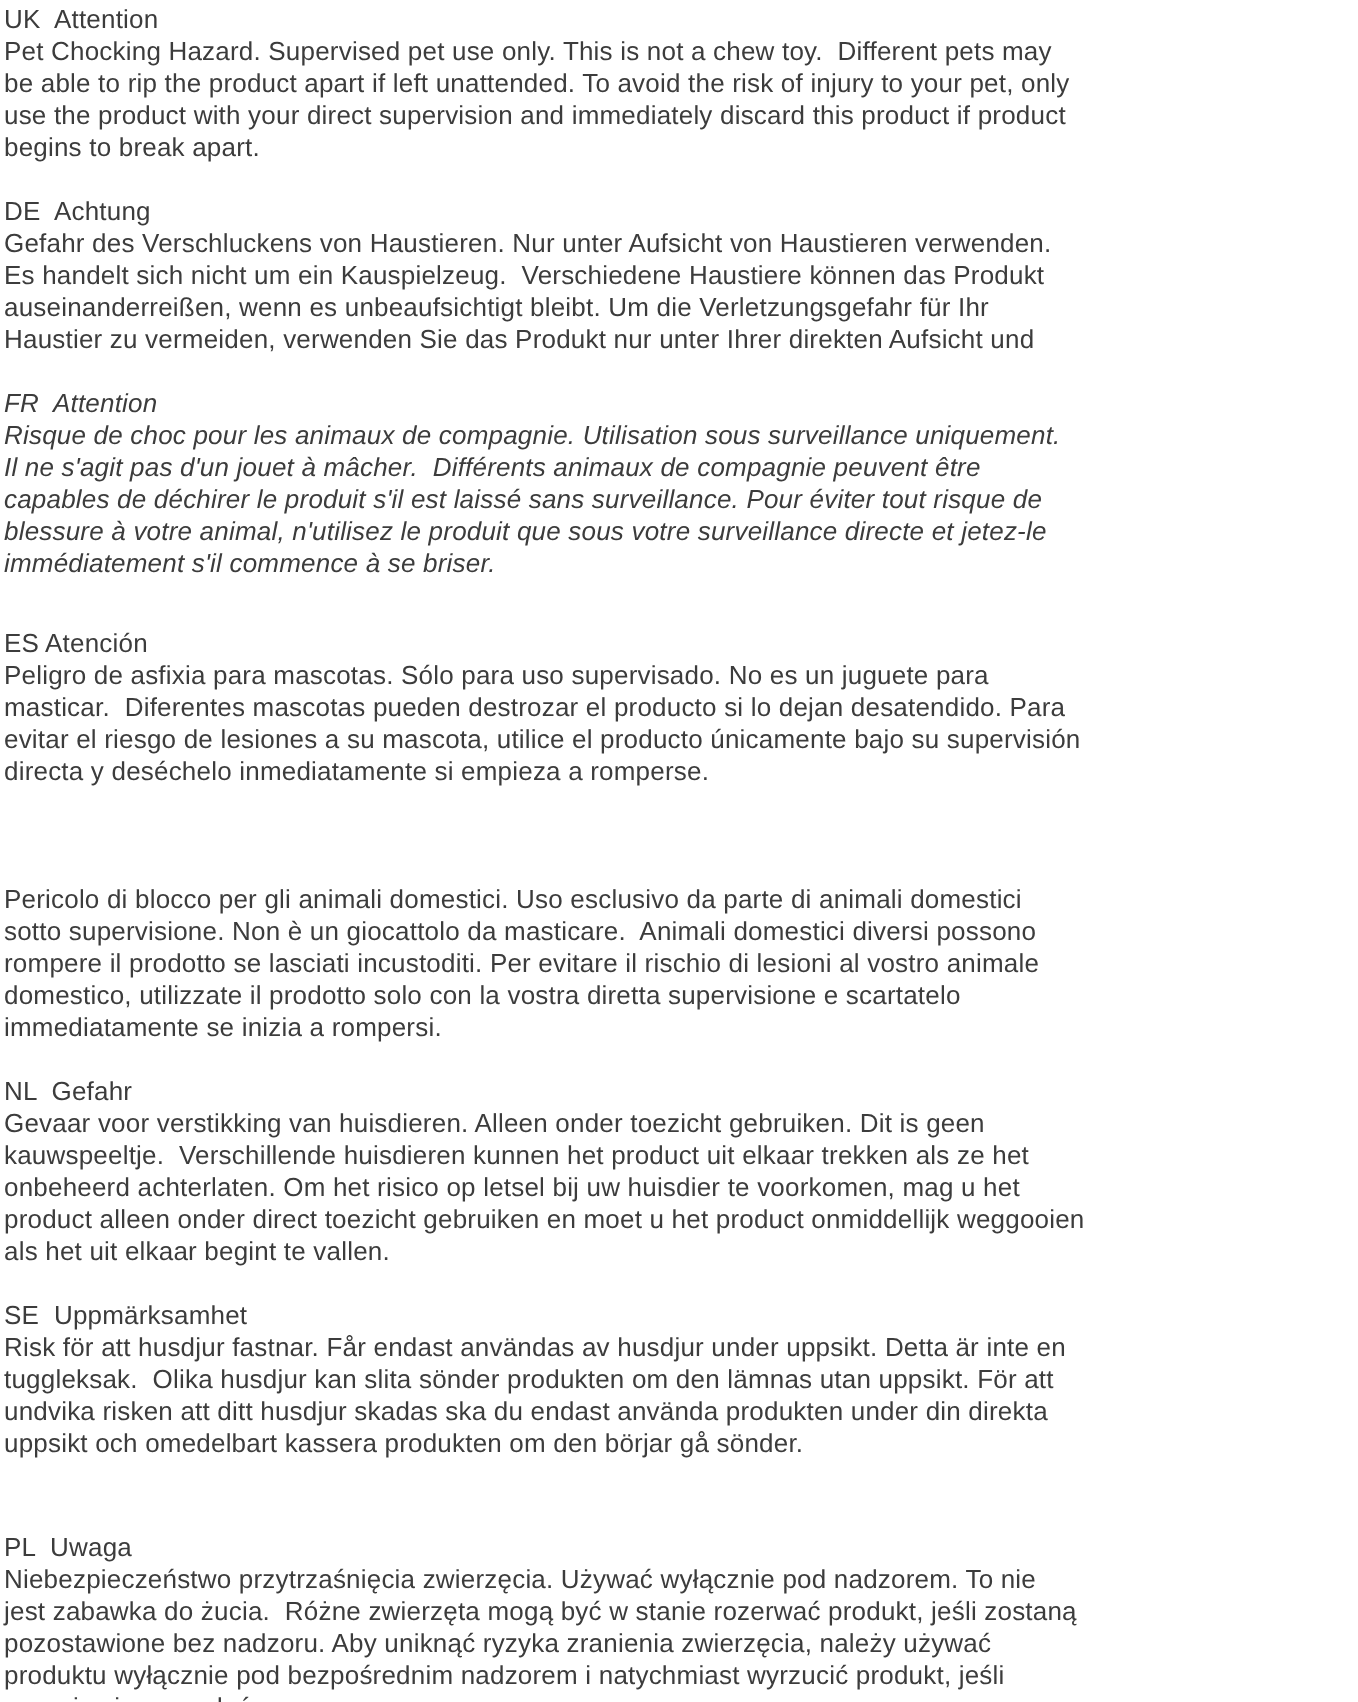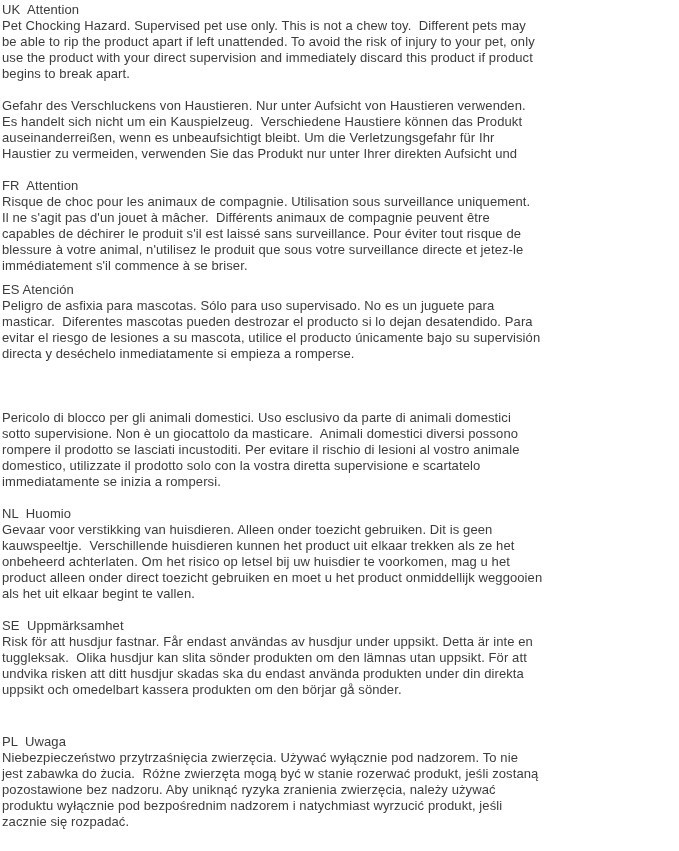--- a/index.html
+++ b/index.html
@@ -15,21 +15,21 @@
   }
   .doc {
     padding: 2px 0 0 2px;
     color: #3c3c3c;
     font-size: 15px;
     line-height: 16px;
   }
   .warning-section {
     margin: 0 0 16px 0;
   }
-  .warning-section.s-fr { margin-bottom: 8px; }
+  .warning-section.s-fr { margin-bottom: 24px; font-style: italic; }
   .warning-section.s-es { margin-bottom: 48px; }
   .warning-section.s-se { margin-bottom: 36px; }
   .warning-section.s-pl { margin-bottom: 0; }
   .section-heading, .section-body {
     margin: 0;
     padding: 0;
     font-size: 13px;
     font-weight: normal;
     line-height: 16px;
     white-space: pre;
@@ -43,20 +43,21 @@
 
   <section class="warning-section s-uk">
     <h2 class="section-heading">UK  Attention</h2>
     <p class="section-body">Pet Chocking Hazard. Supervised pet use only. This is not a chew toy.  Different pets may
 be able to rip the product apart if left unattended. To avoid the risk of injury to your pet, only
 use the product with your direct supervision and immediately discard this product if product
 begins to break apart.</p>
   </section>
 
   <section class="warning-section s-de">
+    <h2 class="section-heading">DE  Achtung</h2>
     <p class="section-body">Gefahr des Verschluckens von Haustieren. Nur unter Aufsicht von Haustieren verwenden.
 Es handelt sich nicht um ein Kauspielzeug.  Verschiedene Haustiere können das Produkt
 auseinanderreißen, wenn es unbeaufsichtigt bleibt. Um die Verletzungsgefahr für Ihr
 Haustier zu vermeiden, verwenden Sie das Produkt nur unter Ihrer direkten Aufsicht und</p>
   </section>
 
   <section class="warning-section s-fr">
     <h2 class="section-heading">FR  Attention</h2>
     <p class="section-body">Risque de choc pour les animaux de compagnie. Utilisation sous surveillance uniquement.
 Il ne s'agit pas d'un jouet à mâcher.  Différents animaux de compagnie peuvent être
@@ -75,21 +76,21 @@
 
   <section class="warning-section s-it">
     <p class="section-body">Pericolo di blocco per gli animali domestici. Uso esclusivo da parte di animali domestici
 sotto supervisione. Non è un giocattolo da masticare.  Animali domestici diversi possono
 rompere il prodotto se lasciati incustoditi. Per evitare il rischio di lesioni al vostro animale
 domestico, utilizzate il prodotto solo con la vostra diretta supervisione e scartatelo
 immediatamente se inizia a rompersi.</p>
   </section>
 
   <section class="warning-section s-nl">
-    <h2 class="section-heading">NL  Huomio</h2>
+    <h2 class="section-heading">NL  Gefahr</h2>
     <p class="section-body">Gevaar voor verstikking van huisdieren. Alleen onder toezicht gebruiken. Dit is geen
 kauwspeeltje.  Verschillende huisdieren kunnen het product uit elkaar trekken als ze het
 onbeheerd achterlaten. Om het risico op letsel bij uw huisdier te voorkomen, mag u het
 product alleen onder direct toezicht gebruiken en moet u het product onmiddellijk weggooien
 als het uit elkaar begint te vallen.</p>
   </section>
 
   <section class="warning-section s-se">
     <h2 class="section-heading">SE  Uppmärksamhet</h2>
     <p class="section-body">Risk för att husdjur fastnar. Får endast användas av husdjur under uppsikt. Detta är inte en

